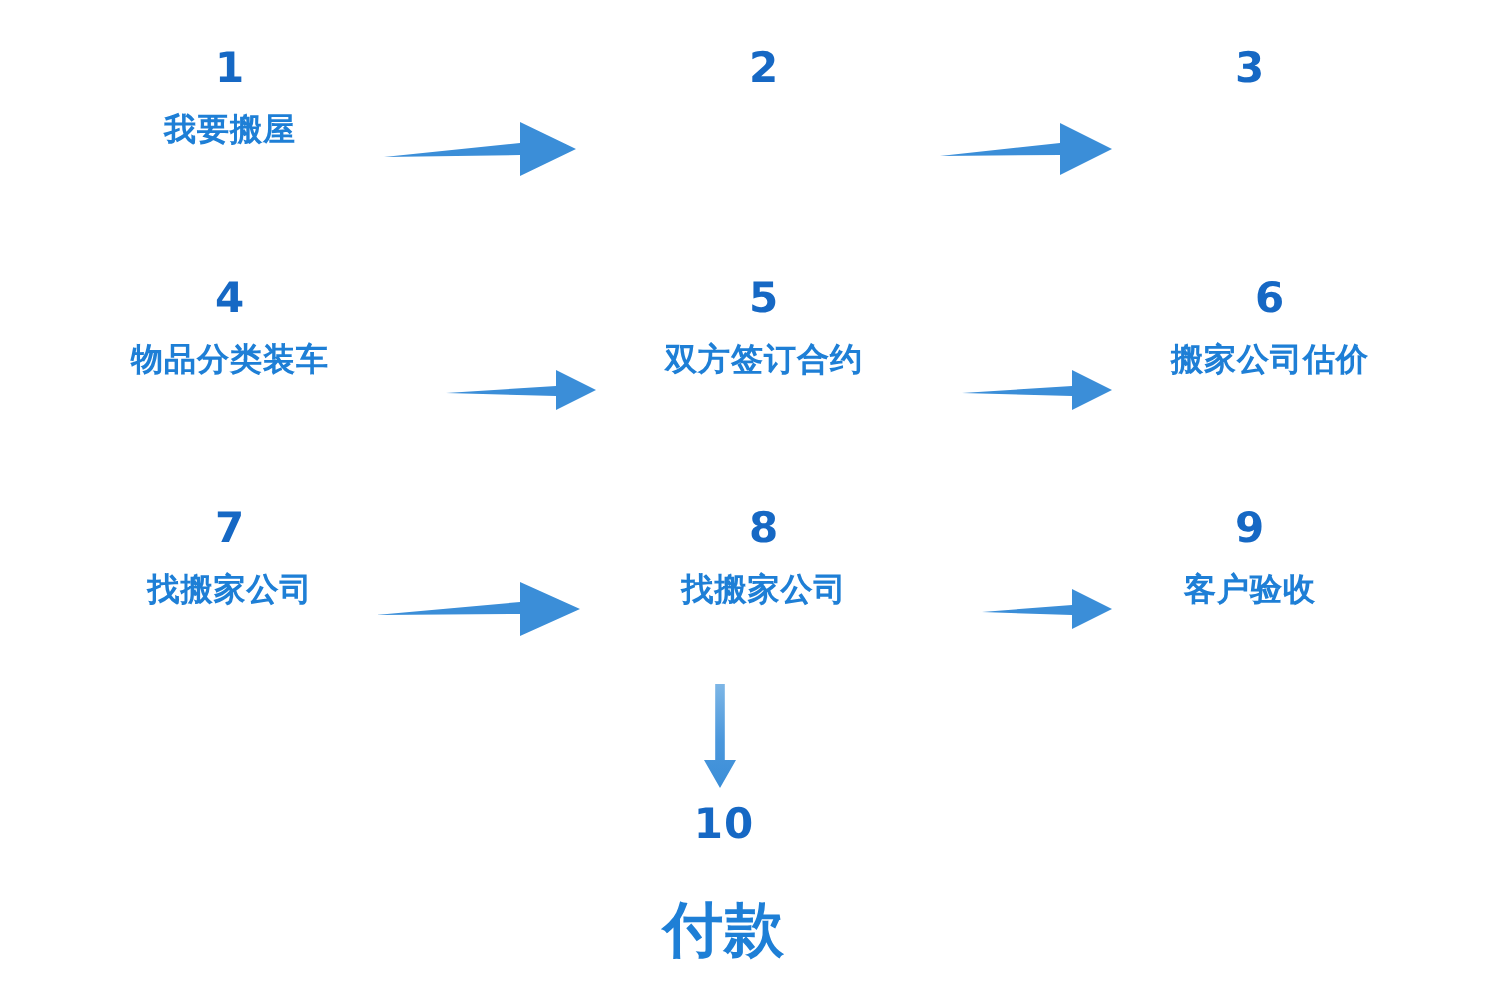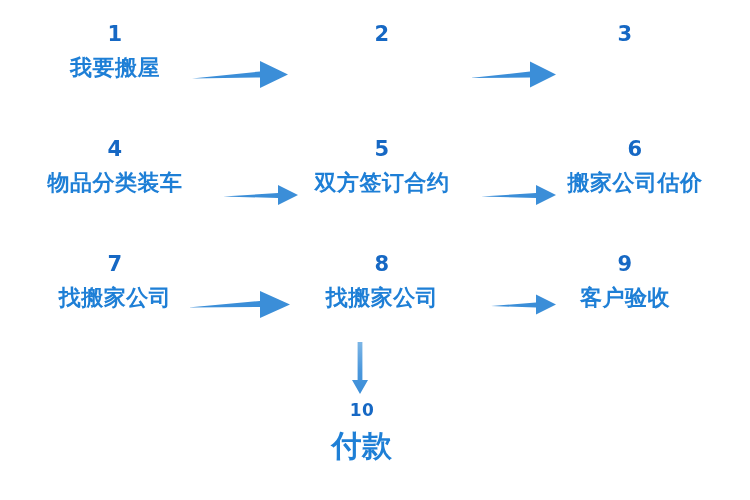--- a/index.html
+++ b/index.html
@@ -27,33 +27,33 @@
     transform: translateX(-50%);
   }
   .step-num {
     font-size: 21px;
     font-weight: bold;
     color: #1668c4;
     line-height: 1;
     letter-spacing: 0.5px;
   }
   .step-label {
-    font-size: 22px;
+    font-size: 16px;
     font-weight: bold;
     color: #1e7fd6;
     line-height: 1;
     margin-top: 12px;
     letter-spacing: 0.5px;
   }
   .step.final .step-num {
-    font-size: 17px;
+    font-size: 21px;
   }
   .step.final .step-label {
     font-size: 30px;
-    margin-top: 12px;
+    margin-top: 28px;
     color: #1e7fd6;
     text-align: right;
   }
 
   
   .arrow {
     position: absolute;
     overflow: visible;
   }
   .arrow svg { display: block; overflow: visible; }

